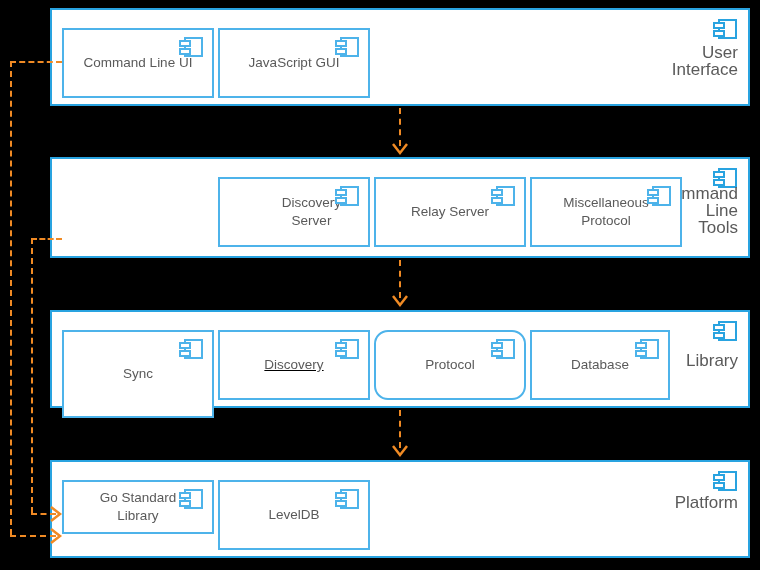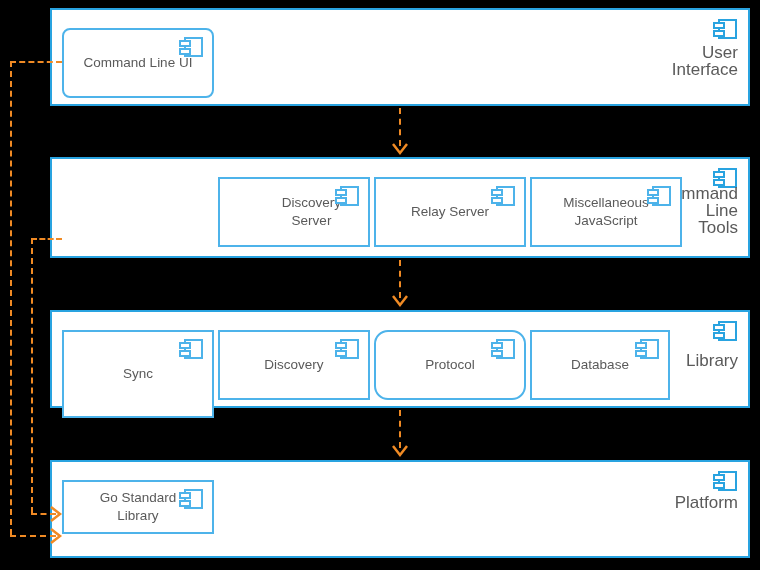--- a/index.html
+++ b/index.html
@@ -88,31 +88,41 @@
     <span class="group-icon">
       <svg viewBox="0 0 26 22" width="26" height="22">
         <rect x="7" y="2" width="17" height="18" fill="#ffffff" stroke="#29a3e0" stroke-width="2"></rect>
         <rect x="2" y="5" width="10" height="5" fill="#ffffff" stroke="#29a3e0" stroke-width="2"></rect>
         <rect x="2" y="13" width="10" height="5" fill="#ffffff" stroke="#29a3e0" stroke-width="2"></rect>
       </svg>
     </span>
     <span class="group-label">User
 Interface</span>
 
-    <div class="component-box" style="left:10px; top:18px; width:152px; height:70px;border-radius:8px;">
+    <div class="component-box" style="left:10px; top:18px; width:152px; height:70px;">
       <span class="component-icon">
         <svg viewBox="0 0 26 22" width="26" height="22">
           <rect x="7" y="2" width="17" height="18" fill="#ffffff" stroke="#4db3ea" stroke-width="2"></rect>
           <rect x="2" y="5" width="10" height="5" fill="#ffffff" stroke="#4db3ea" stroke-width="2"></rect>
           <rect x="2" y="13" width="10" height="5" fill="#ffffff" stroke="#4db3ea" stroke-width="2"></rect>
         </svg>
       </span>
       <span class="component-label">Command Line UI</span>
     </div>
 
+    <div class="component-box" style="left:166px; top:18px; width:152px; height:70px;">
+      <span class="component-icon">
+        <svg viewBox="0 0 26 22" width="26" height="22">
+          <rect x="7" y="2" width="17" height="18" fill="#ffffff" stroke="#4db3ea" stroke-width="2"></rect>
+          <rect x="2" y="5" width="10" height="5" fill="#ffffff" stroke="#4db3ea" stroke-width="2"></rect>
+          <rect x="2" y="13" width="10" height="5" fill="#ffffff" stroke="#4db3ea" stroke-width="2"></rect>
+        </svg>
+      </span>
+      <span class="component-label">JavaScript GUI</span>
+    </div>
   </div>
 
   <div class="layer-group" style="left:50px; top:157px; width:700px; height:101px;">
     <span class="group-icon">
       <svg viewBox="0 0 26 22" width="26" height="22">
         <rect x="7" y="2" width="17" height="18" fill="#ffffff" stroke="#29a3e0" stroke-width="2"></rect>
         <rect x="2" y="5" width="10" height="5" fill="#ffffff" stroke="#29a3e0" stroke-width="2"></rect>
         <rect x="2" y="13" width="10" height="5" fill="#ffffff" stroke="#29a3e0" stroke-width="2"></rect>
       </svg>
     </span>
@@ -145,21 +155,21 @@
 
     <div class="component-box" style="left:478px; top:18px; width:152px; height:70px;">
       <span class="component-icon">
         <svg viewBox="0 0 26 22" width="26" height="22">
           <rect x="7" y="2" width="17" height="18" fill="#ffffff" stroke="#4db3ea" stroke-width="2"></rect>
           <rect x="2" y="5" width="10" height="5" fill="#ffffff" stroke="#4db3ea" stroke-width="2"></rect>
           <rect x="2" y="13" width="10" height="5" fill="#ffffff" stroke="#4db3ea" stroke-width="2"></rect>
         </svg>
       </span>
       <span class="component-label">Miscellaneous
-JavaScript</span>
+Protocol</span>
     </div>
   </div>
 
   <div class="layer-group" style="left:50px; top:310px; width:700px; height:98px;">
     <span class="group-icon">
       <svg viewBox="0 0 26 22" width="26" height="22">
         <rect x="7" y="2" width="17" height="18" fill="#ffffff" stroke="#29a3e0" stroke-width="2"></rect>
         <rect x="2" y="5" width="10" height="5" fill="#ffffff" stroke="#29a3e0" stroke-width="2"></rect>
         <rect x="2" y="13" width="10" height="5" fill="#ffffff" stroke="#29a3e0" stroke-width="2"></rect>
       </svg>
@@ -170,21 +180,21 @@
       <span class="component-icon">
         <svg viewBox="0 0 26 22" width="26" height="22">
           <rect x="7" y="2" width="17" height="18" fill="#ffffff" stroke="#4db3ea" stroke-width="2"></rect>
           <rect x="2" y="5" width="10" height="5" fill="#ffffff" stroke="#4db3ea" stroke-width="2"></rect>
           <rect x="2" y="13" width="10" height="5" fill="#ffffff" stroke="#4db3ea" stroke-width="2"></rect>
         </svg>
       </span>
       <span class="component-label">Sync</span>
     </div>
 
-    <div class="component-box" style="left:166px; top:18px; width:152px; height:70px;">
+    <div class="component-box" style="left:166px; top:18px; width:152px; height:70px;text-decoration:underline;">
       <span class="component-icon">
         <svg viewBox="0 0 26 22" width="26" height="22">
           <rect x="7" y="2" width="17" height="18" fill="#ffffff" stroke="#4db3ea" stroke-width="2"></rect>
           <rect x="2" y="5" width="10" height="5" fill="#ffffff" stroke="#4db3ea" stroke-width="2"></rect>
           <rect x="2" y="13" width="10" height="5" fill="#ffffff" stroke="#4db3ea" stroke-width="2"></rect>
         </svg>
       </span>
       <span class="component-label">Discovery</span>
     </div>
 
@@ -226,20 +236,30 @@
         <svg viewBox="0 0 26 22" width="26" height="22">
           <rect x="7" y="2" width="17" height="18" fill="#ffffff" stroke="#4db3ea" stroke-width="2"></rect>
           <rect x="2" y="5" width="10" height="5" fill="#ffffff" stroke="#4db3ea" stroke-width="2"></rect>
           <rect x="2" y="13" width="10" height="5" fill="#ffffff" stroke="#4db3ea" stroke-width="2"></rect>
         </svg>
       </span>
       <span class="component-label">Go Standard
 Library</span>
     </div>
 
+    <div class="component-box" style="left:166px; top:18px; width:152px; height:70px;">
+      <span class="component-icon">
+        <svg viewBox="0 0 26 22" width="26" height="22">
+          <rect x="7" y="2" width="17" height="18" fill="#ffffff" stroke="#4db3ea" stroke-width="2"></rect>
+          <rect x="2" y="5" width="10" height="5" fill="#ffffff" stroke="#4db3ea" stroke-width="2"></rect>
+          <rect x="2" y="13" width="10" height="5" fill="#ffffff" stroke="#4db3ea" stroke-width="2"></rect>
+        </svg>
+      </span>
+      <span class="component-label">LevelDB</span>
+    </div>
   </div>
 
   <div class="conn vconn" style="left:399px; top:108px; height:38px;"></div>
   <div class="arrow-down" style="left:392px; top:143px;">
     <svg viewBox="0 0 16 12" width="16" height="12">
       <polyline points="1,1 8,10 15,1" fill="none" stroke="#f08a24" stroke-width="2.5"></polyline>
     </svg>
   </div>
 
   <div class="conn vconn" style="left:399px; top:260px; height:38px;"></div>

